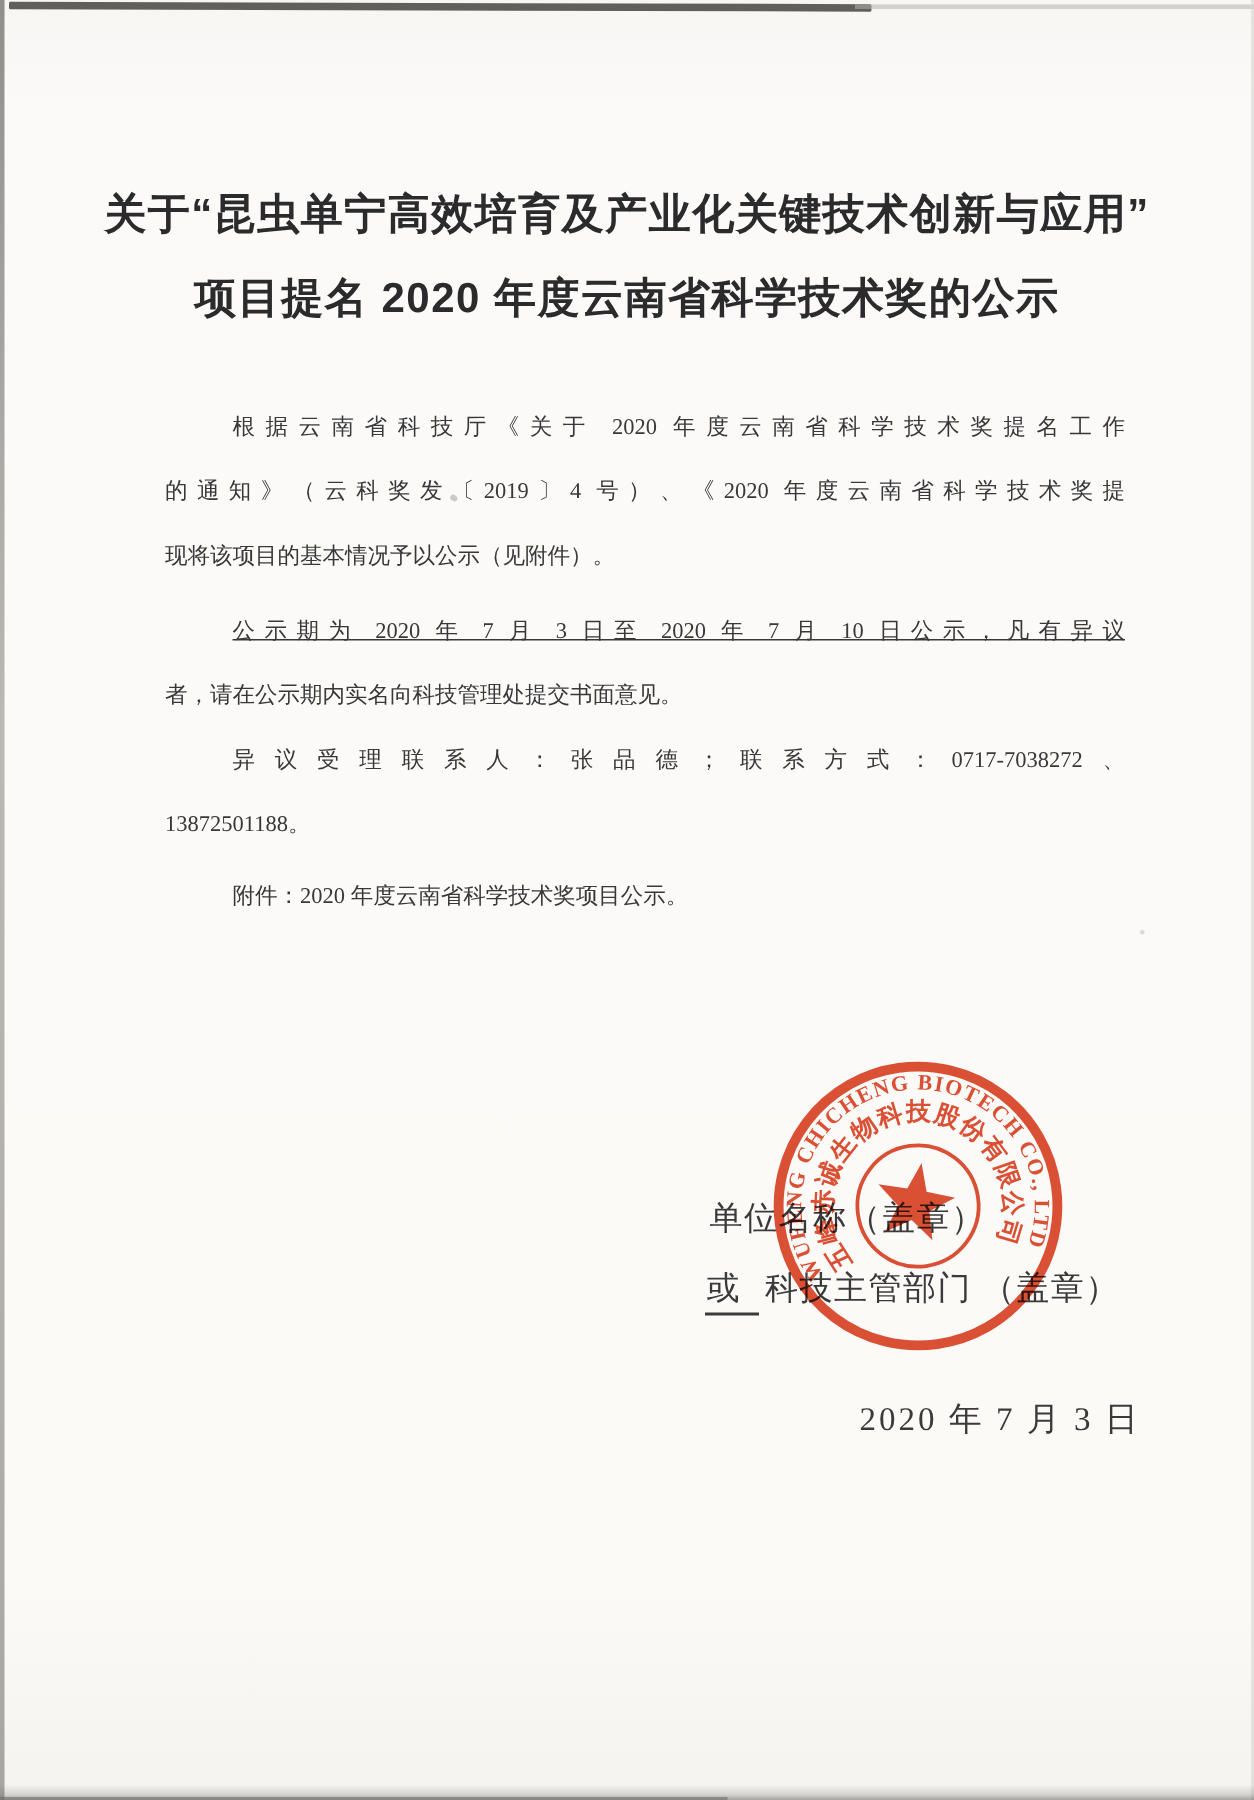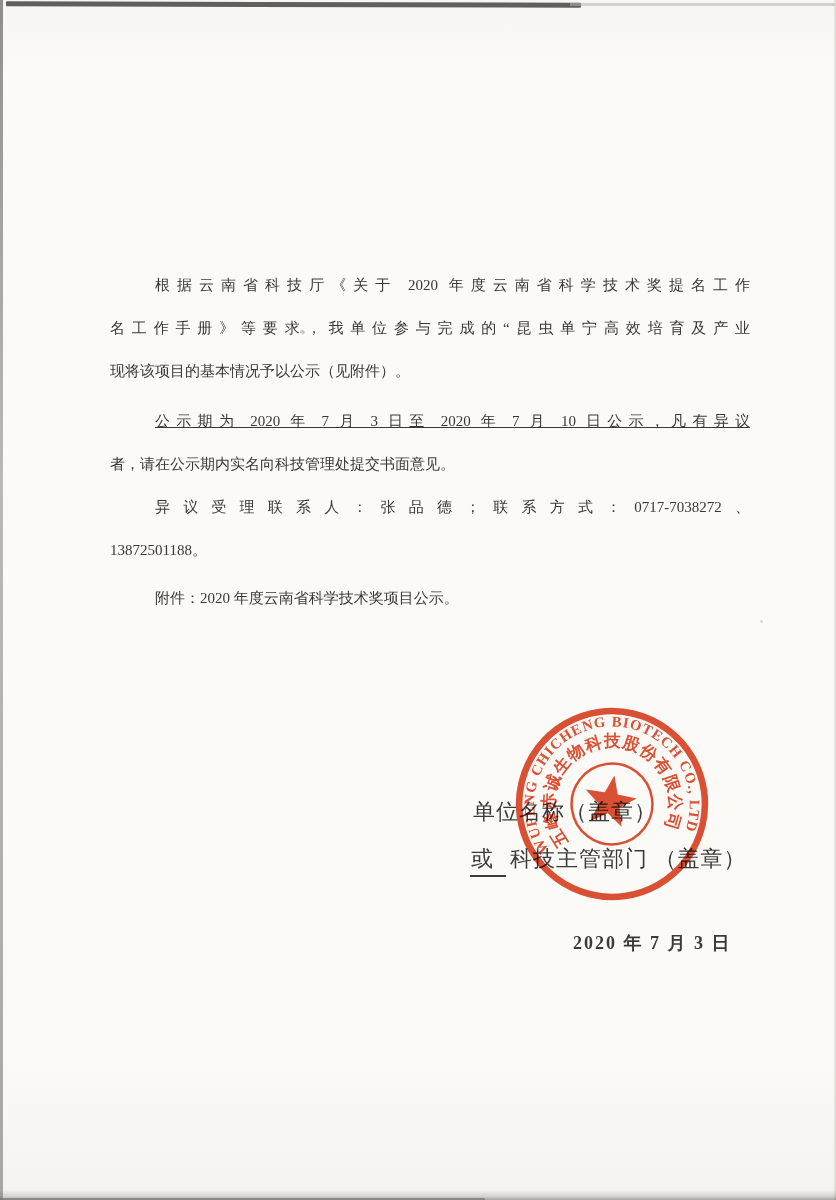--- a/index.html
+++ b/index.html
@@ -26,21 +26,21 @@
                font-size:15px; line-height:43px; color:#38383a; }
   .line { white-space:nowrap; }
   .line.indent  { text-indent:45px; }
   .line.justify { white-space:normal; text-align:justify; text-align-last:justify; text-justify:inter-ideograph; }
   .para-gap { margin-top:7px;text-decoration:underline; }
   .gap-sm   { margin-top:5px; }
 
   .sig-unit { position:absolute; left:473px; top:797px; font-size:22px; color:#3a3a3c; letter-spacing:1px; }
   .sig-dept { position:absolute; left:470px; top:844px; font-size:22px; color:#3a3a3c; letter-spacing:1px; }
   .sig-dept .or { display:inline-block; border-bottom:2px solid #3a3a3c; padding:0 12px 1px 1px; margin-right:4px; }
-  .sig-date { position:absolute; left:573px; top:931px; font-size:18px; color:#3a3a3c; letter-spacing:2px;font-weight:bold; }
+  .sig-date { position:absolute; left:573px; top:931px; font-size:22px; color:#3a3a3c; letter-spacing:2px; }
 
   .stamp { position:absolute; left:511px; top:703px; width:202px; height:202px;
            mix-blend-mode:multiply; opacity:.93; }
   .stamp text { font-family:"Liberation Serif", serif; font-weight:bold; }
 
   .speck1 { position:absolute; left:300px; top:330px; width:5px; height:4px; background:#9b9995; opacity:.5; border-radius:50%; transform:rotate(30deg); }
   .speck2 { position:absolute; left:760px; top:620px; width:3px; height:3px; background:#aoa; background:#a8a6a2; opacity:.4; border-radius:50%; }
 </style>
 </head>
 <body>
@@ -49,24 +49,28 @@
 
   <div class="edge-top"></div>
   <div class="edge-top2"></div>
   <div class="edge-left"></div>
   <div class="edge-right"></div>
   <div class="edge-bottom"></div>
   <div class="edge-bottom-line"></div>
   <div class="speck1"></div>
   <div class="speck2"></div>
 
+  <div class="title">
+    <div>关于“昆虫单宁高效培育及产业化关键技术创新与应用”</div>
+    <div>项目提名 2020 年度云南省科学技术奖的公示</div>
+  </div>
 
   <div class="body-text">
     <div class="line indent justify">根据云南省科技厅《关于 2020 年度云南省科学技术奖提名工作</div>
-    <div class="line justify">名工作手册》等要求，我单位参与完成的“昆虫单宁高效培育及产业</div>
+    <div class="line justify">的通知》（云科奖发〔2019〕4 号）、《2020 年度云南省科学技术奖提</div>
     <div class="line">现将该项目的基本情况予以公示（见附件）。</div>
     <div class="line indent justify para-gap">公示期为 2020 年 7 月 3 日至 2020 年 7 月 10 日公示，凡有异议</div>
     <div class="line">者，请在公示期内实名向科技管理处提交书面意见。</div>
     <div class="line indent justify">异议受理联系人：张品德；联系方式：0717-7038272、</div>
     <div class="line">13872501188。</div>
     <div class="line indent gap-sm">附件：2020 年度云南省科学技术奖项目公示。</div>
   </div>
 
   <div class="sig-unit">单位名称（盖章）</div>
 

